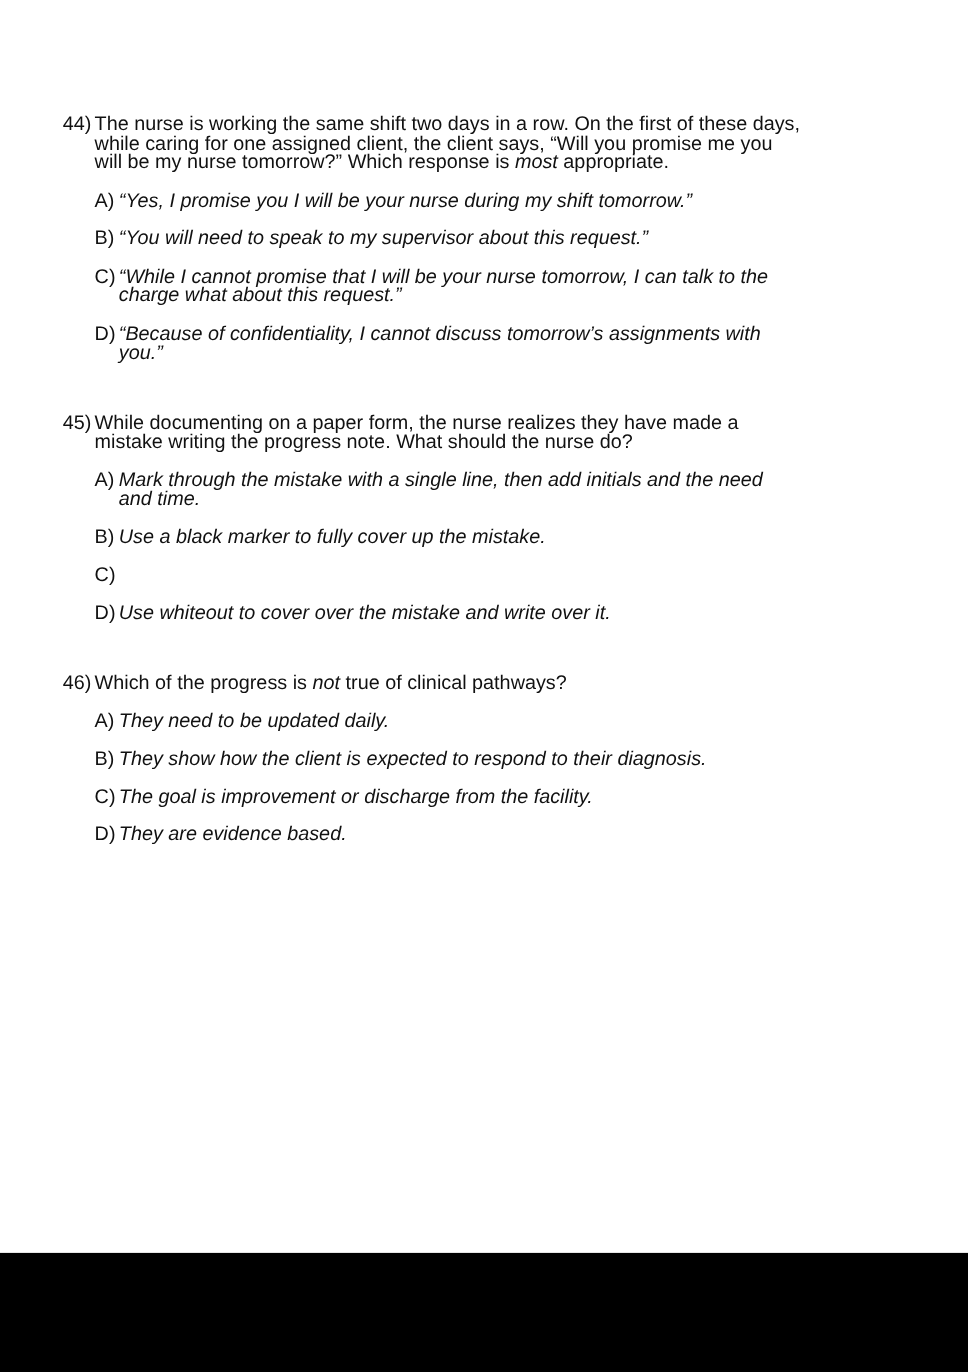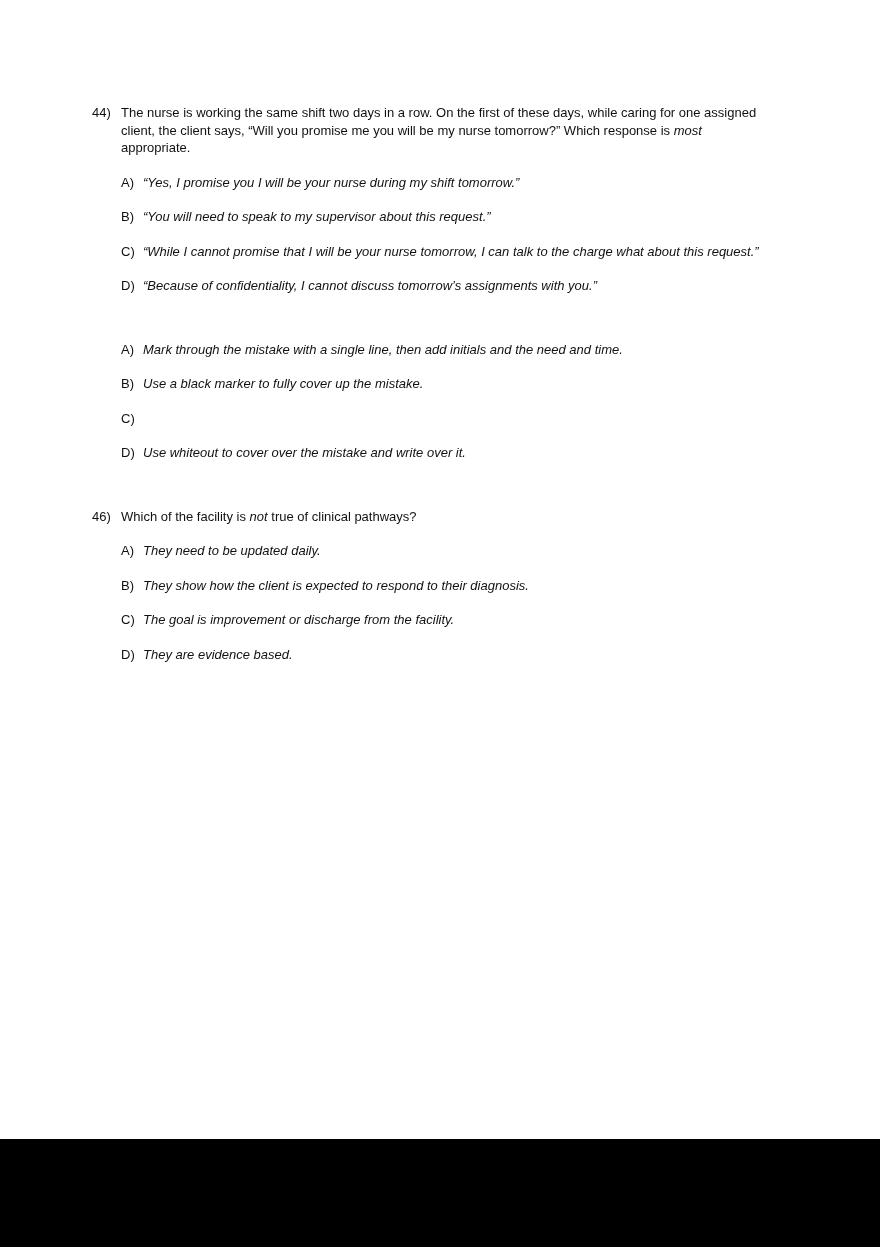--- a/index.html
+++ b/index.html
@@ -10,22 +10,22 @@
   .page {
     position: relative;
     width: 880px;
     height: 1247px;
     background: #ffffff;
     font-family: "Liberation Sans", sans-serif;
     color: #111111;
     overflow: hidden;
   }
   .content {
-    padding: 104px 0 0 92px;
-    font-size: 13px;
+    padding: 104px 0 0 57px;
+    font-size: 18px;
     line-height: 17.5px;
   }
   .question {
     margin-bottom: 46px;
   }
   .stem {
     display: flex;
     align-items: flex-start;
   }
   .qnum {
@@ -89,20 +89,24 @@
           <span class="opt-text">“While I cannot promise that I will be your nurse tomorrow, I can talk to the charge what about this request.”</span>
         </div>
         <div class="option">
           <span class="opt-letter">D)</span>
           <span class="opt-text">“Because of confidentiality, I cannot discuss tomorrow’s assignments with you.”</span>
         </div>
       </div>
     </div>
 
     <div class="question">
+      <div class="stem">
+        <span class="qnum">45)</span>
+        <span class="stem-text"><span>While documenting on a paper form, the nurse realizes they have made a mistake writing the progress note. What should the nurse do?</span><i></i><span></span></span>
+      </div>
       <div class="options">
         <div class="option">
           <span class="opt-letter">A)</span>
           <span class="opt-text">Mark through the mistake with a single line, then add initials and the need and time.</span>
         </div>
         <div class="option">
           <span class="opt-letter">B)</span>
           <span class="opt-text">Use a black marker to fully cover up the mistake.</span>
         </div>
         <div class="option">
@@ -111,21 +115,21 @@
         <div class="option">
           <span class="opt-letter">D)</span>
           <span class="opt-text">Use whiteout to cover over the mistake and write over it.</span>
         </div>
       </div>
     </div>
 
     <div class="question">
       <div class="stem">
         <span class="qnum">46)</span>
-        <span class="stem-text"><span>Which of the facility is </span><i>not</i><span> true of clinical pathways?</span></span>
+        <span class="stem-text"><span>Which of the progress is </span><i>not</i><span> true of clinical pathways?</span></span>
       </div>
       <div class="options">
         <div class="option">
           <span class="opt-letter">A)</span>
           <span class="opt-text">They need to be updated daily.</span>
         </div>
         <div class="option">
           <span class="opt-letter">B)</span>
           <span class="opt-text">They show how the client is expected to respond to their diagnosis.</span>
         </div>

